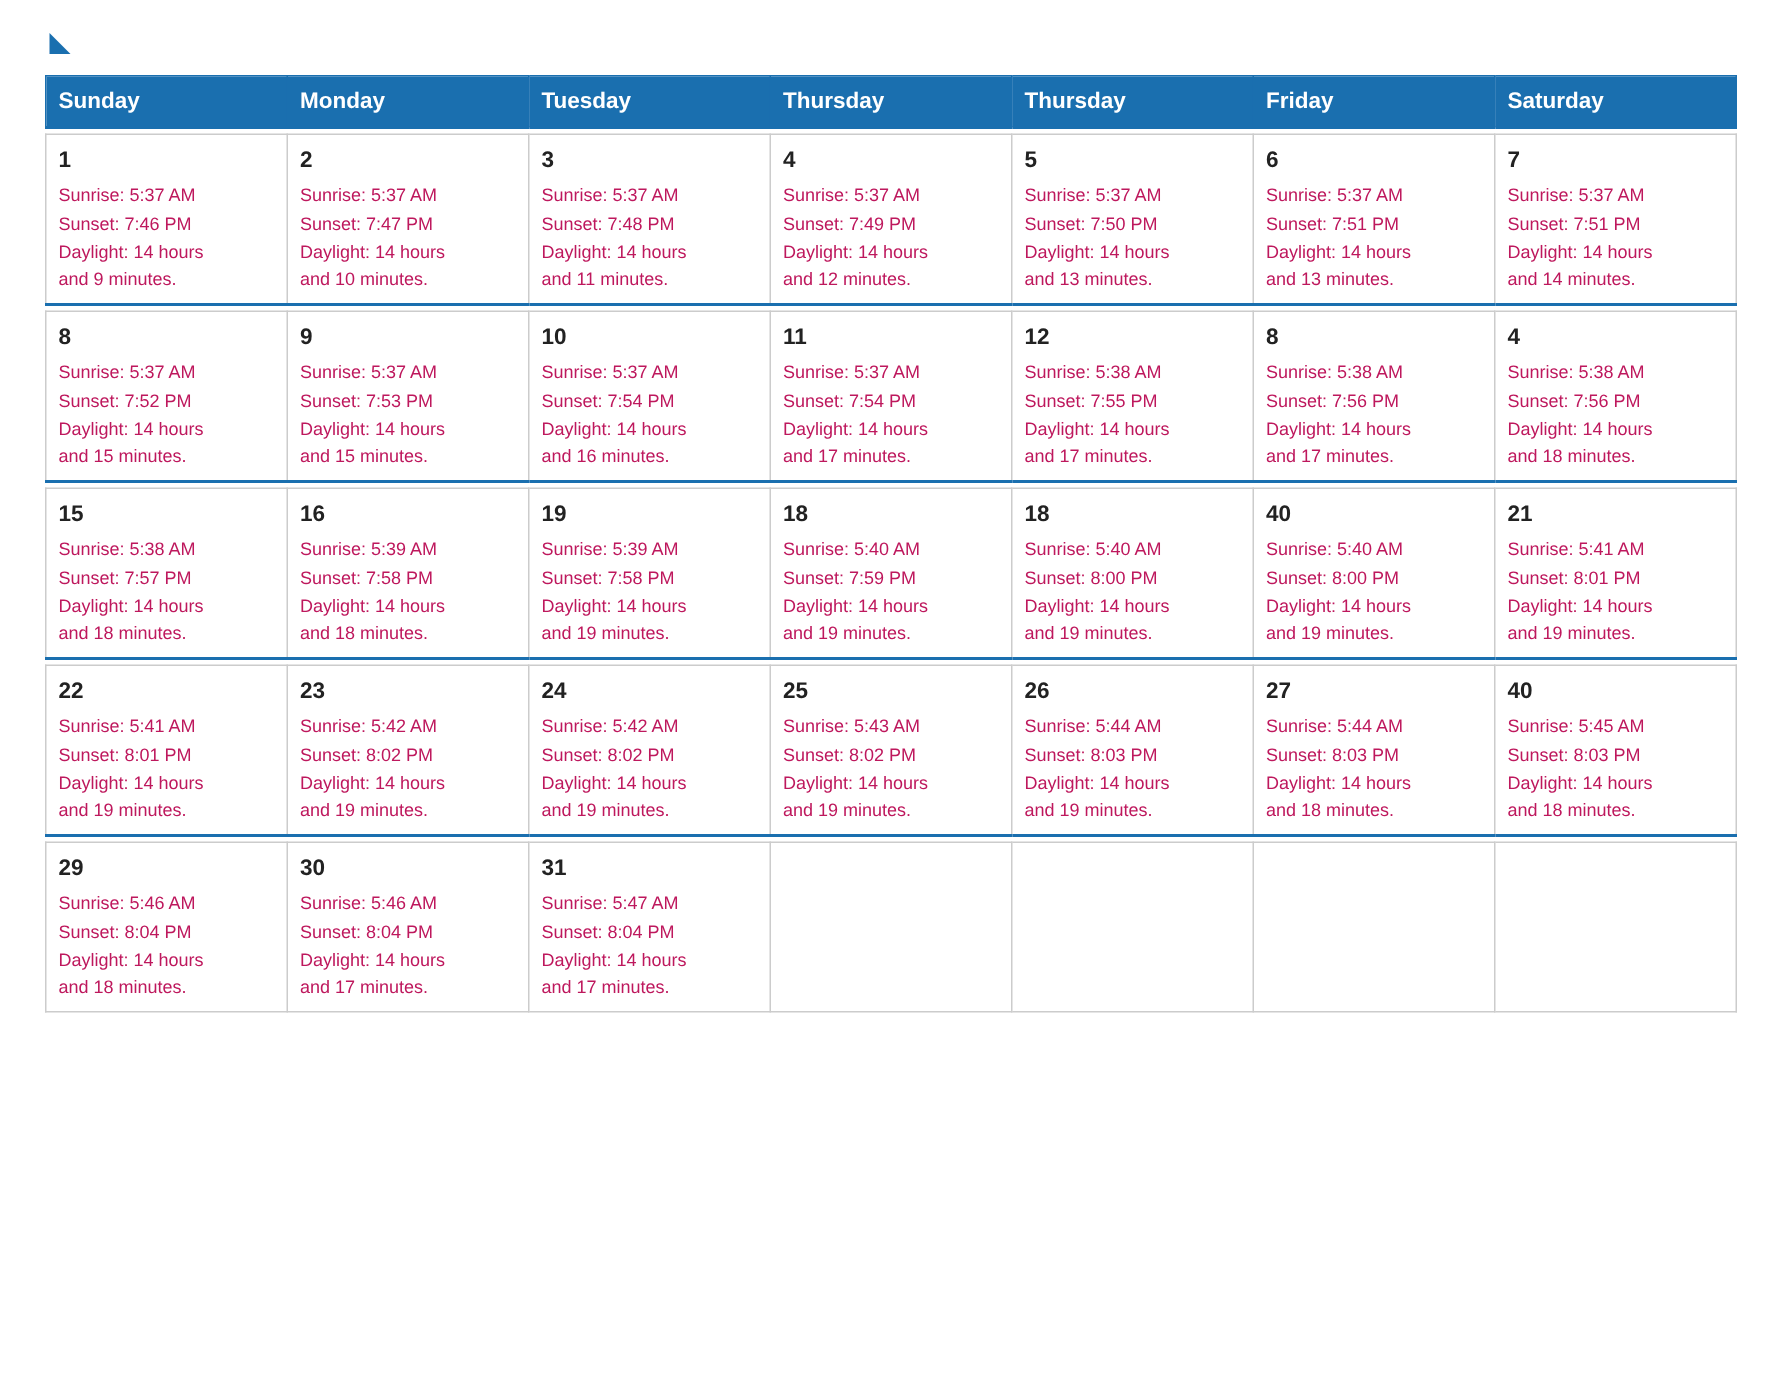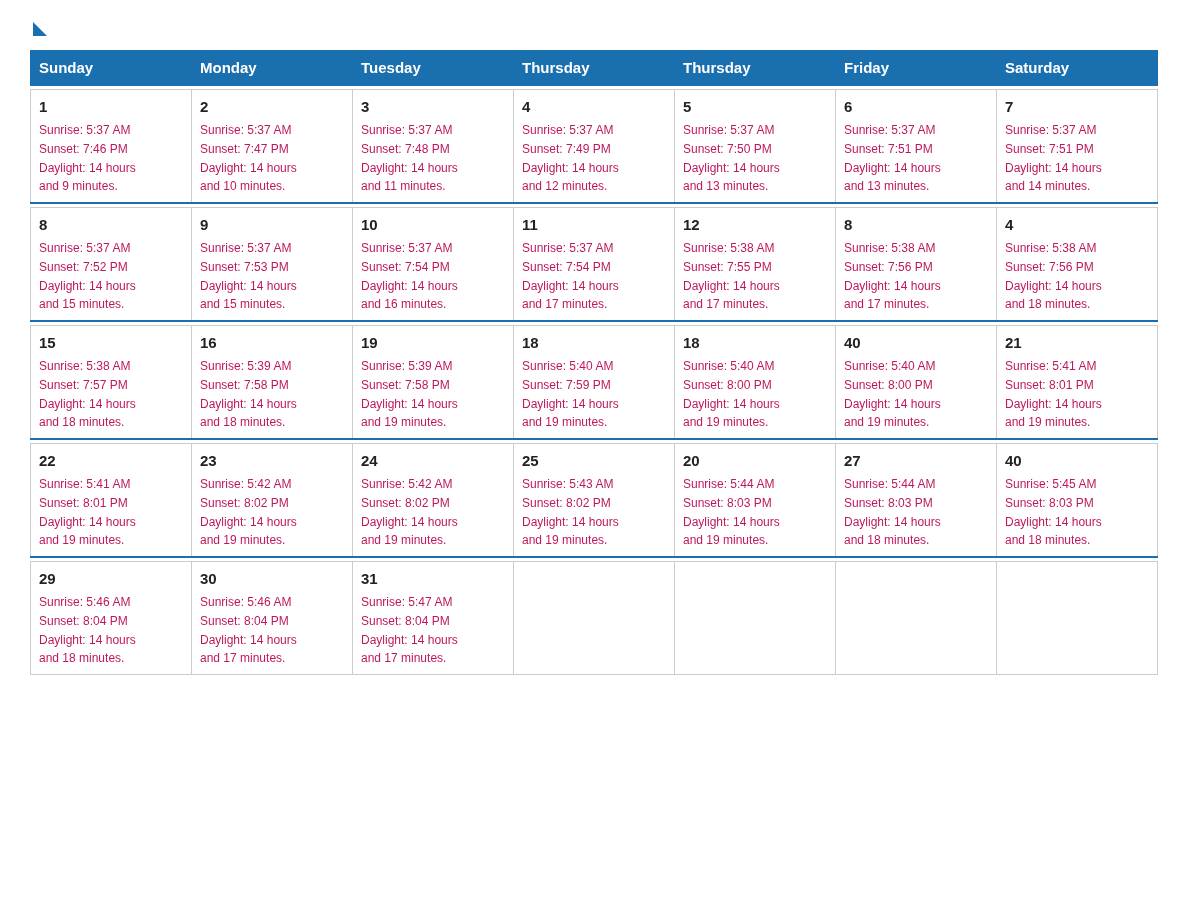--- a/index.html
+++ b/index.html
@@ -197,21 +197,21 @@
         <td></td>
         <td></td>
         <td></td>
         <td></td>
       </tr>
       <tr>
         <td><span class="day-num">22</span><span class="day-info">Sunrise: 5:41 AM<br>Sunset: 8:01 PM<br>Daylight: 14 hours<br>and 19 minutes.</span></td>
         <td><span class="day-num">23</span><span class="day-info">Sunrise: 5:42 AM<br>Sunset: 8:02 PM<br>Daylight: 14 hours<br>and 19 minutes.</span></td>
         <td><span class="day-num">24</span><span class="day-info">Sunrise: 5:42 AM<br>Sunset: 8:02 PM<br>Daylight: 14 hours<br>and 19 minutes.</span></td>
         <td><span class="day-num">25</span><span class="day-info">Sunrise: 5:43 AM<br>Sunset: 8:02 PM<br>Daylight: 14 hours<br>and 19 minutes.</span></td>
-        <td><span class="day-num">20</span><span class="day-info">Sunrise: 5:44 AM<br>Sunset: 8:03 PM<br>Daylight: 14 hours<br>and 19 minutes.</span></td>
+        <td><span class="day-num">26</span><span class="day-info">Sunrise: 5:44 AM<br>Sunset: 8:03 PM<br>Daylight: 14 hours<br>and 19 minutes.</span></td>
         <td><span class="day-num">27</span><span class="day-info">Sunrise: 5:44 AM<br>Sunset: 8:03 PM<br>Daylight: 14 hours<br>and 18 minutes.</span></td>
         <td><span class="day-num">40</span><span class="day-info">Sunrise: 5:45 AM<br>Sunset: 8:03 PM<br>Daylight: 14 hours<br>and 18 minutes.</span></td>
       </tr>
       <tr class="divider-row">
         <td></td>
         <td></td>
         <td></td>
         <td></td>
         <td></td>
         <td></td>

